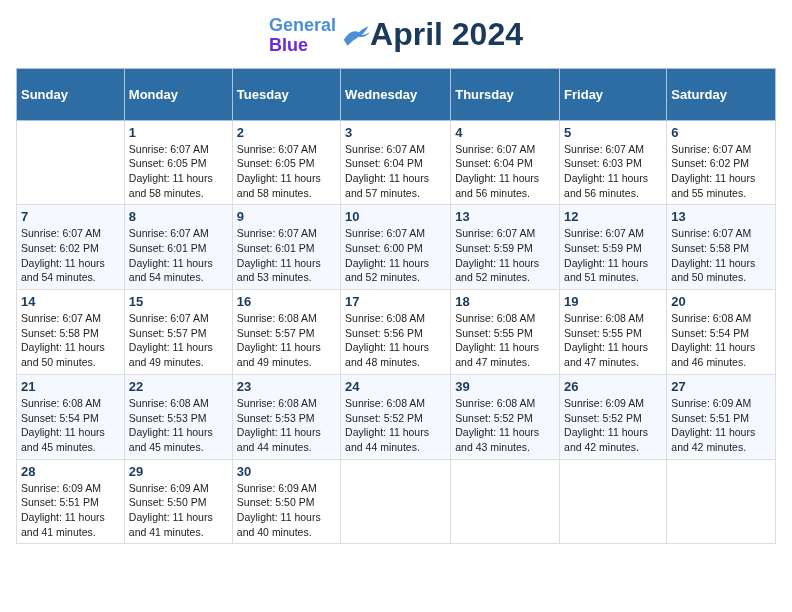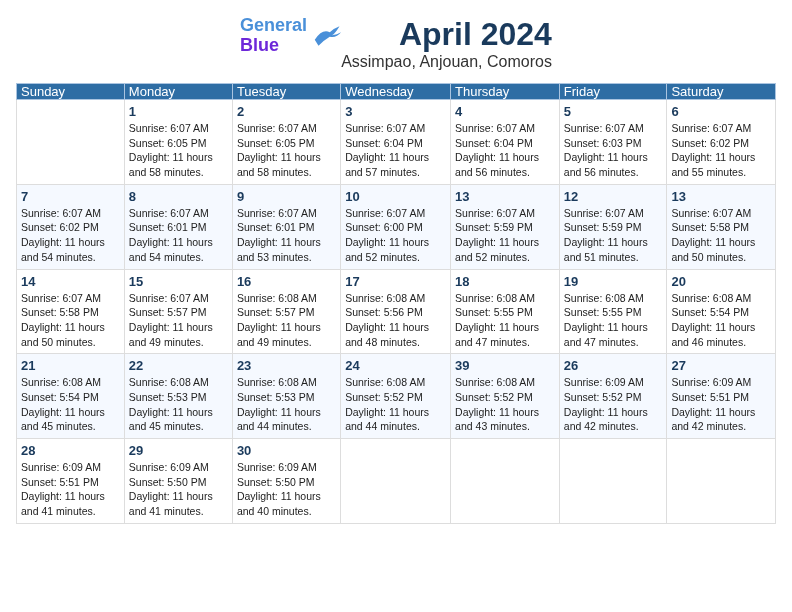--- a/index.html
+++ b/index.html
@@ -49,24 +49,24 @@
     table {
       width: 100%;
       border-collapse: collapse;
       font-size: 11px;
     }
     thead tr {
       background-color: #2e6da4;
       color: #fff;
     }
     thead th {
-      padding: 0 4px;
+      padding: 18px 4px;
       text-align: left;
       font-size: 13px;
-      font-weight: normal;
+      font-weight: bold;
       border: 1px solid #aac4e0;
     }
     tbody tr {
       border-bottom: 1px solid #ccc;
     }
     tbody td {
       vertical-align: top;
       padding: 4px 4px;
       border: 1px solid #ddd;
       min-height: 80px;
@@ -105,21 +105,20 @@
           <span>General</span><br><span style="color:#6d28d9;">Blue</span>
         </div>
         <svg class="logo-bird" viewBox="0 0 40 30" xmlns="http://www.w3.org/2000/svg">
           <path d="M5,20 Q15,5 25,10 Q30,5 38,2 Q32,12 28,14 Q35,13 40,10 Q34,18 25,16 Q18,20 10,28 Z" fill="#4a90d9"></path>
         </svg>
       </div>
     </div>
   </div>
   <div class="title-area">
     <div class="main-title">April 2024</div>
-    <div class="sub-title">Assimpao, Anjouan, Comoros</div>
   </div>
 </div>
 
 <table>
   <thead>
     <tr>
     <th>Sunday</th>
         <th>Monday</th>
         <th>Tuesday</th>
         <th>Wednesday</th>

